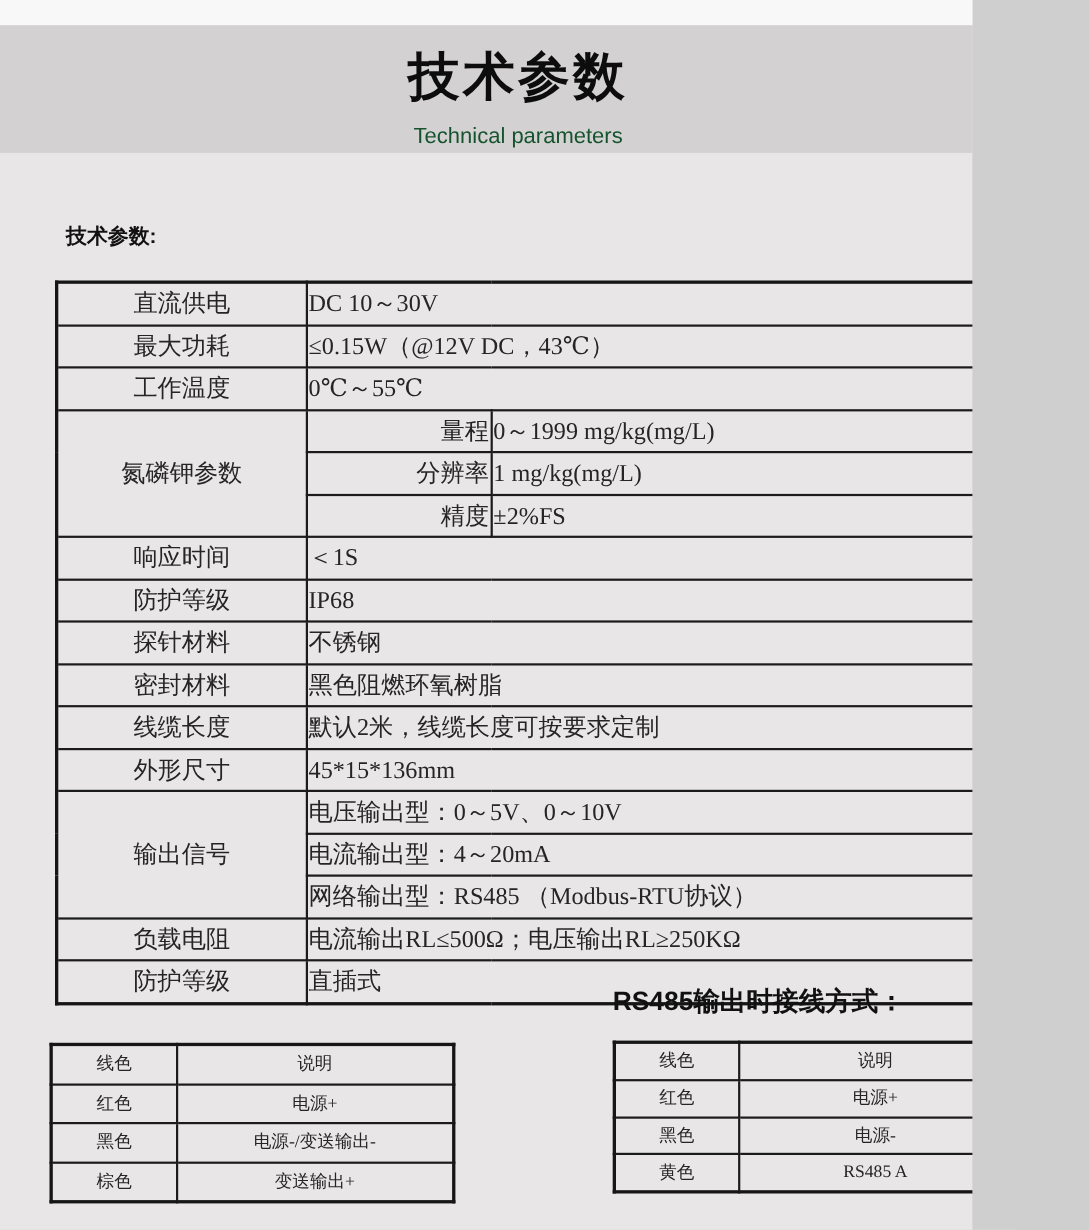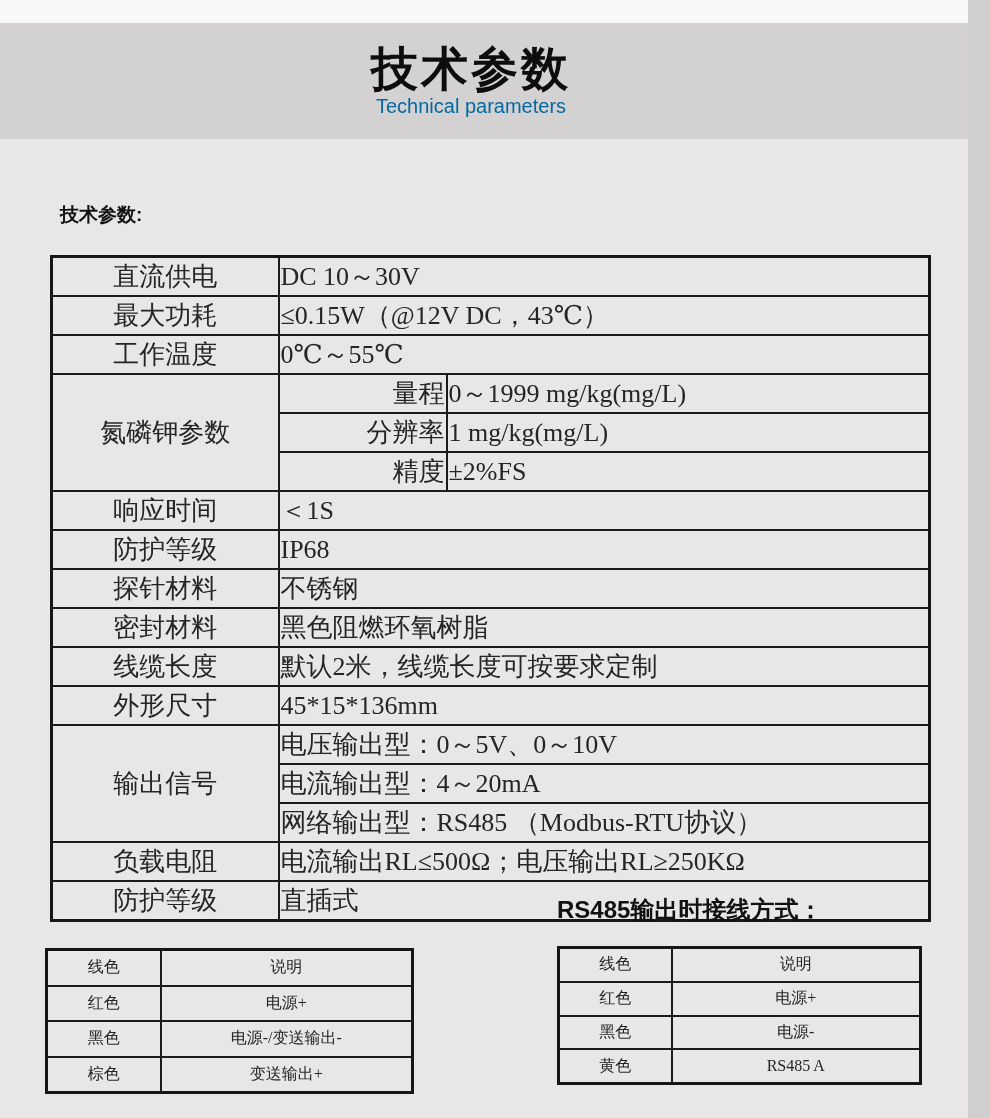--- a/index.html
+++ b/index.html
@@ -1,19 +1,19 @@
 <!DOCTYPE html>
 <html><head>
 <meta charset="utf-8">
 <style>
   html,body{margin:0;padding:0;}
   body{background:#cfcfcf;}
   .page{
     position:relative;
-    width:968px;height:1118px;
+    width:884px;height:1118px;
     background:#e8e6e6;
     overflow:hidden;
     font-family:"Liberation Sans","DejaVu Sans",sans-serif;
     color:#1c1c1c;
   }
   .top-strip{
     position:absolute;left:0;top:0;width:990px;height:23px;
     background:#f9f8f8;
   }
   .band{
@@ -25,45 +25,45 @@
   }
   .band .title{
     margin-top:20px;
     font-size:47px;
     line-height:52px;
     font-weight:900;
     letter-spacing:3px;
     color:#0d0d0d;
   }
   .band .subtitle{
-    margin-top:0;
+    margin-top:18px;
     font-size:20px;
     line-height:22px;
     font-weight:400;
     letter-spacing:0px;
-    color:#0369a1;
+    color:#14532d;
     font-stretch:condensed;
   }
   .section-label{
     position:absolute;left:60px;top:202px;
     font-size:19px;font-weight:bold;color:#111;
   }
   table{border-collapse:collapse;table-layout:fixed;}
   td{
     border:2px solid #1b1b1b;
     font-family:"Liberation Serif","DejaVu Serif",serif;
     color:#262424;
     overflow:hidden;
   }
   .spec-table{
     position:absolute;left:50px;top:255px;
     width:878px;
     border:3px solid #161616;
   }
-  .spec-table td{height:34.5px;font-size:26px;}
+  .spec-table td{height:34.5px;font-size:22px;}
   .spec-table td.lab{text-align:center;}
   .spec-table td.sub{text-align:right;padding-left:20px;}
   .spec-table td.val{text-align:left;white-space:pre;}
   .wiring-heading{
     position:absolute;top:894px;
     font-size:24px;font-weight:bold;color:#111;
   }
   .wh-left{left:45px;}
   .wh-right{left:557px;}
   .wiring-table{border:3px solid #161616;}

